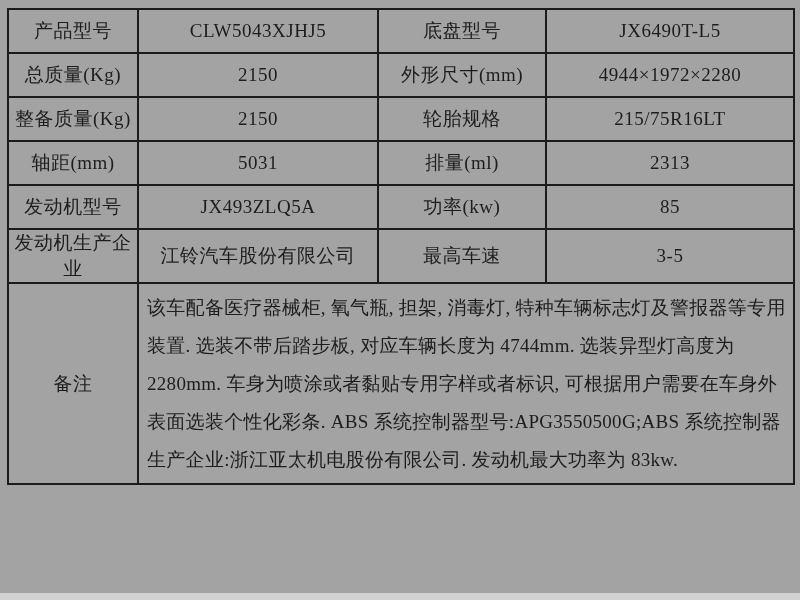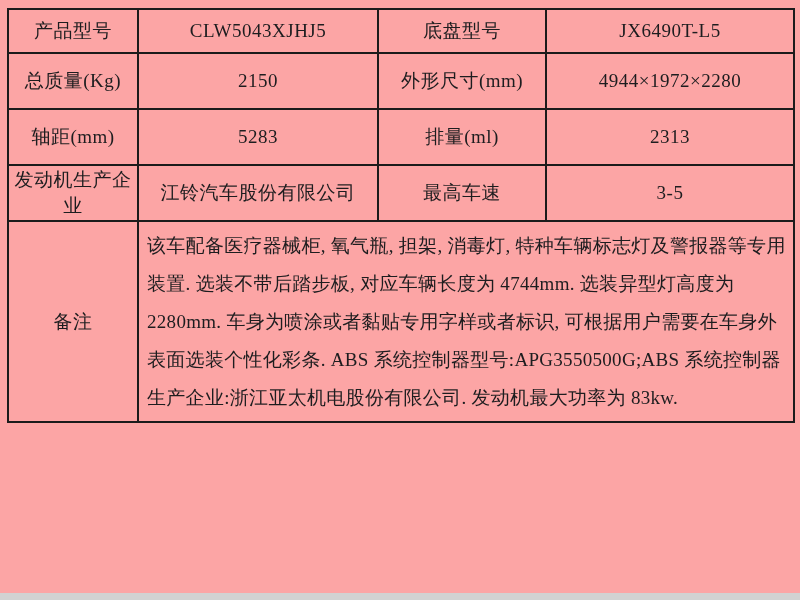--- a/index.html
+++ b/index.html
@@ -8,21 +8,21 @@
     width: 800px;
     height: 600px;
     background: #ffffff;
     font-family: "Liberation Serif", "DejaVu Serif", serif;
     overflow: hidden;
   }
   .page {
     position: relative;
     width: 800px;
     height: 600px;
-    background: #fca5a5;
+    background: #a3a3a3;
   }
   table.spec-table {
     position: absolute;
     left: 7px;
     top: 8px;
     width: 786px;
     border-collapse: collapse;
     table-layout: fixed;
   }
   table.spec-table, table.spec-table td {
@@ -31,21 +31,21 @@
   td {
     color: #1d1d1f;
     font-size: 19px;
     text-align: center;
     vertical-align: middle;
     padding: 0 2px;
     overflow: hidden;
     letter-spacing: 0.5px;
   }
   tr.row-first  { height: 44px; }
-  tr.row-std    { height: 56px; margin-top: 20px; }
+  tr.row-std    { height: 44px; margin-top: 20px; }
   tr.row-remark { height: 199px; }
   td.remark-text-cell {
     text-align: left;
     vertical-align: top;
     padding: 5px 4px 4px 8px;
     font-size: 19px;
     line-height: 38px;
     letter-spacing: 0.3px;
   }
   .bottom-strip {
@@ -75,24 +75,36 @@
         <td>底盘型号</td>
         <td>JX6490T-L5</td>
       </tr>
       <tr class="row-std">
         <td>总质量(Kg)</td>
         <td>2150</td>
         <td>外形尺寸(mm)</td>
         <td>4944×1972×2280</td>
       </tr>
       <tr class="row-std">
+        <td>整备质量(Kg)</td>
+        <td>2150</td>
+        <td>轮胎规格</td>
+        <td>215/75R16LT</td>
+      </tr>
+      <tr class="row-std">
         <td>轴距(mm)</td>
-        <td>5283</td>
+        <td>5031</td>
         <td>排量(ml)</td>
         <td>2313</td>
+      </tr>
+      <tr class="row-std">
+        <td>发动机型号</td>
+        <td>JX493ZLQ5A</td>
+        <td>功率(kw)</td>
+        <td>85</td>
       </tr>
       <tr class="row-std">
         <td>发动机生产企业</td>
         <td>江铃汽车股份有限公司</td>
         <td>最高车速</td>
         <td>3-5</td>
       </tr>
       <tr class="row-remark">
         <td>备注</td>
         <td class="remark-text-cell" colspan="3">该车配备医疗器械柜, 氧气瓶, 担架, 消毒灯, 特种车辆标志灯及警报器等专用装置. 选装不带后踏步板, 对应车辆长度为 4744mm. 选装异型灯高度为 2280mm. 车身为喷涂或者黏贴专用字样或者标识, 可根据用户需要在车身外表面选装个性化彩条. ABS 系统控制器型号:APG3550500G;ABS 系统控制器生产企业:浙江亚太机电股份有限公司. 发动机最大功率为 83kw.</td>

